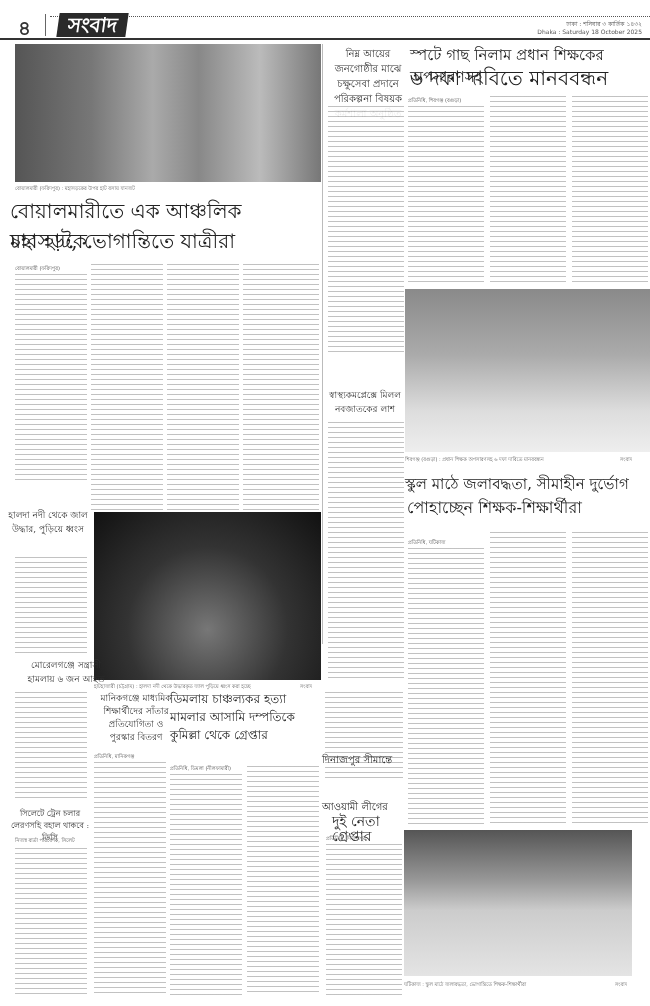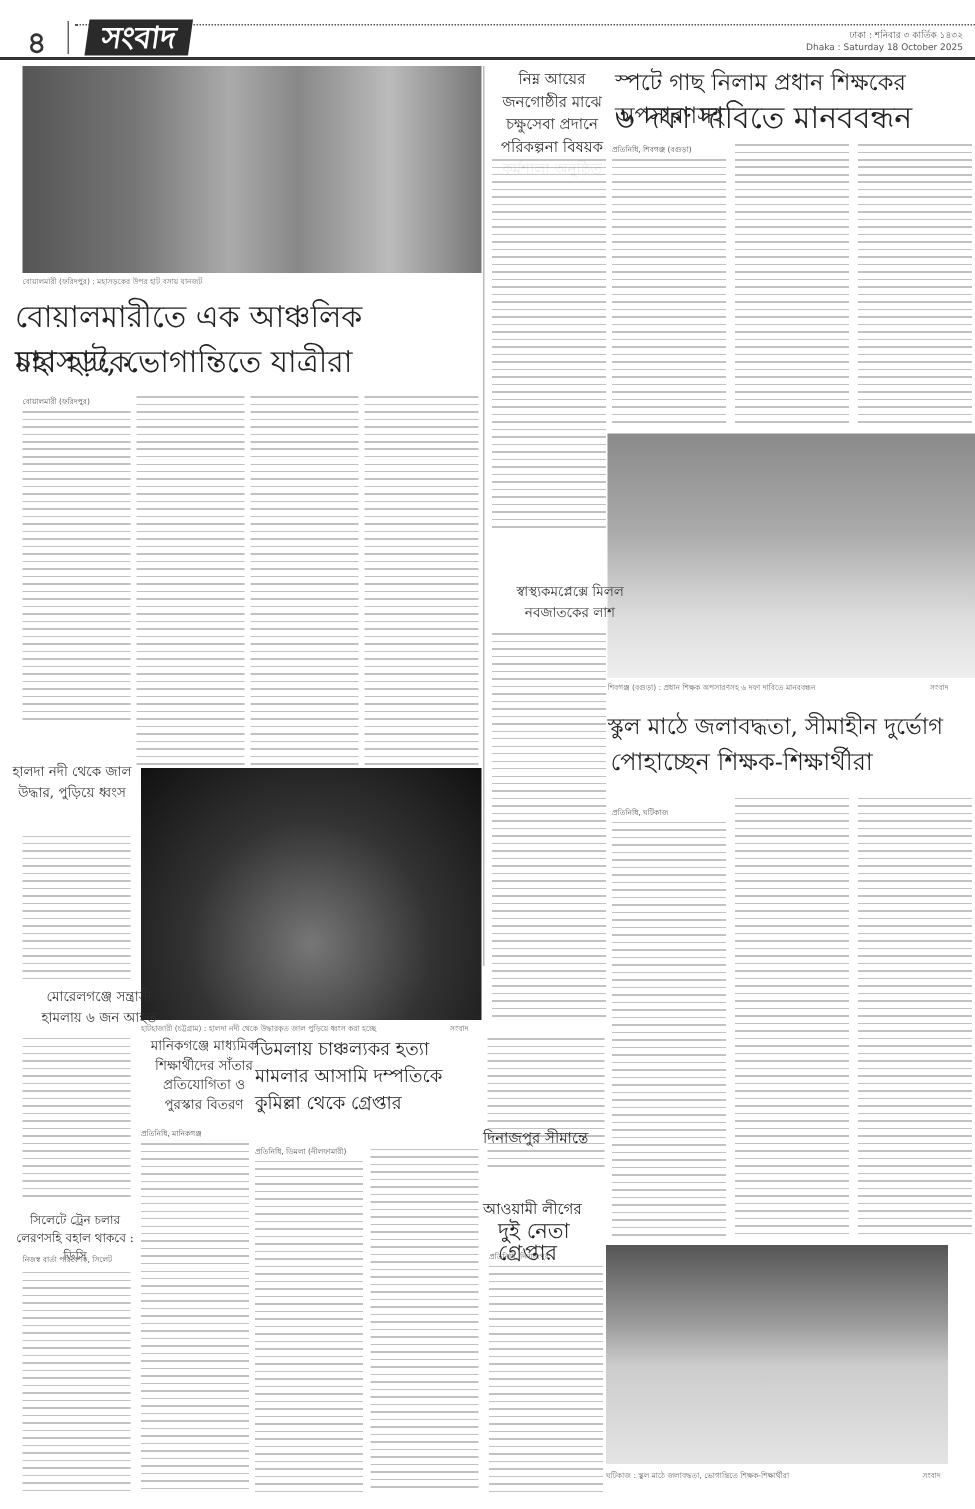--- a/index.html
+++ b/index.html
@@ -49,21 +49,21 @@
 <div class="abs cap" style="left:620px;top:455px;">সংবাদ</div>
 
 <div class="abs headline" style="left:10px;top:196px;width:305px;font-size:20px;line-height:30px;">বোয়ালমারীতে এক আঞ্চলিক মহাসড়কে</div>
 <div class="abs headline" style="left:10px;top:226px;width:305px;font-size:20px;line-height:30px;">চার হাট, ভোগান্তিতে যাত্রীরা</div>
 <div class="abs byline" style="left:15px;top:264px;">বোয়ালমারী (ফরিদপুর)</div>
 <div class="abs col" style="left:15px;top:272px;width:72px;height:210px;"></div>
 <div class="abs col" style="left:91px;top:262px;width:72px;height:248px;"></div>
 <div class="abs col" style="left:167px;top:262px;width:72px;height:248px;"></div>
 <div class="abs col" style="left:243px;top:262px;width:76px;height:248px;"></div>
 
-<div class="abs sub" style="left:325px;top:388px;width:80px;font-size:9px;line-height:14px;margin-left:15px;">স্বাস্থ্যকমপ্লেক্সে মিলল নবজাতকের লাশ</div>
+<div class="abs sub" style="left:325px;top:388px;width:80px;font-size:9px;line-height:14px;">স্বাস্থ্যকমপ্লেক্সে মিলল নবজাতকের লাশ</div>
 <div class="abs col" style="left:328px;top:420px;width:76px;height:260px;"></div>
 
 <div class="abs headline" style="left:405px;top:472px;width:245px;font-size:15px;line-height:24px;">স্কুল মাঠে জলাবদ্ধতা, সীমাহীন দুর্ভোগ</div>
 <div class="abs headline" style="left:407px;top:496px;width:245px;font-size:16px;line-height:24px;">পোহাচ্ছেন শিক্ষক-শিক্ষার্থীরা</div>
 <div class="abs byline" style="left:408px;top:538px;">প্রতিনিধি, ঘটিকাজ</div>
 <div class="abs col" style="left:408px;top:546px;width:76px;height:280px;"></div>
 <div class="abs col" style="left:490px;top:530px;width:76px;height:296px;"></div>
 <div class="abs col" style="left:572px;top:530px;width:76px;height:296px;"></div>
 <div class="abs photo" style="left:404px;top:830px;width:228px;height:146px;background:linear-gradient(180deg,#555 0%,#999 35%,#ccc 55%,#e4e4e4 100%);"></div>
 <div class="abs cap" style="left:404px;top:980px;width:180px;">ঘটিকাজ : স্কুল মাঠে জলাবদ্ধতা, ভোগান্তিতে শিক্ষক-শিক্ষার্থীরা</div>

